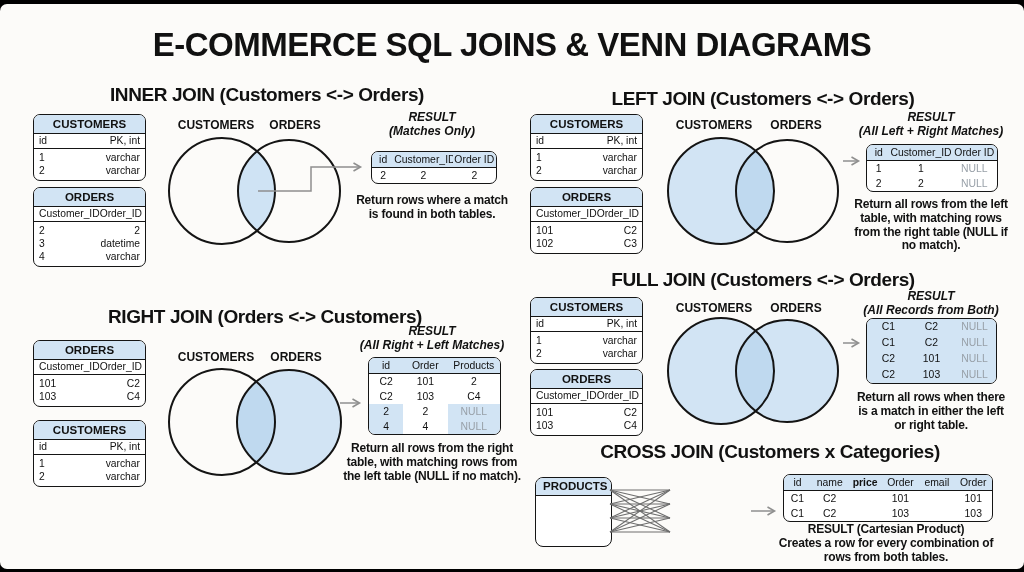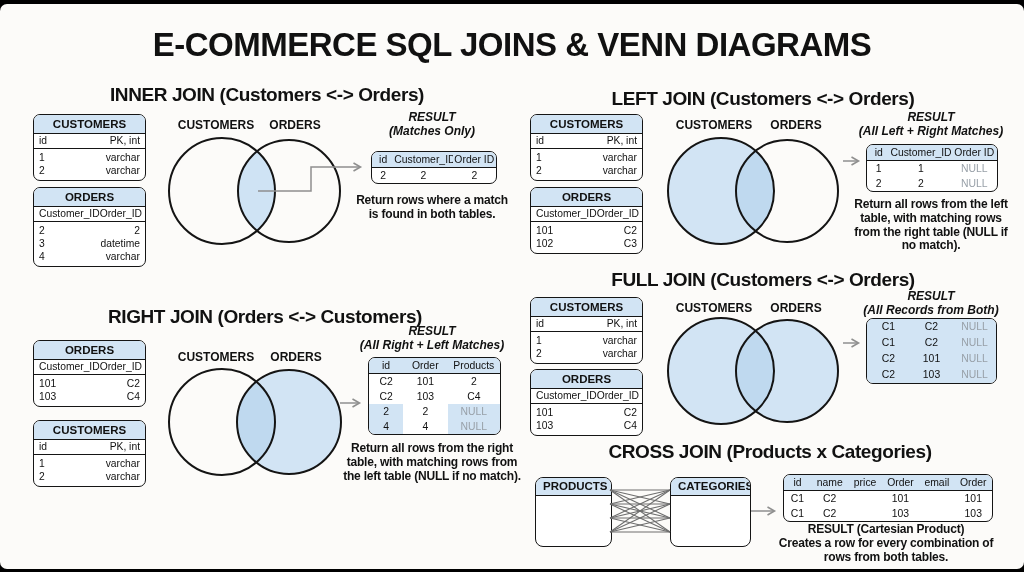--- a/index.html
+++ b/index.html
@@ -26,21 +26,21 @@
   .r-title{position:absolute;transform:translateX(-50%);font-weight:bold;font-size:12px;white-space:nowrap;line-height:1.1;font-style:italic;}
   .caption{position:absolute;text-align:center;font-weight:bold;font-size:12px;line-height:1.15;letter-spacing:-0.2px;}
   .rtable{position:absolute;border:1.6px solid #151515;border-radius:7px;background:#fff;overflow:hidden;
       font-size:10.4px;text-align:center;}
   .rt-head{display:flex;background:#d2e4f4;border-bottom:1.6px solid #151515;line-height:15px;}
   .rt-row{display:flex;line-height:15px;}
   .rt-row.tall{line-height:16px;}
   .rt-head span,.rt-row span{flex:1;overflow:hidden;}
   .w3a{flex:0 0 18% !important;} .w3b{flex:0 0 47% !important;} .w3c{flex:0 0 35% !important;}
   .x3a{flex:0 0 26% !important;} .x3b{flex:0 0 34% !important;} .x3c{flex:0 0 40% !important;}
-  .c60{flex:0 0 13% !important;} .c61{flex:0 0 18% !important;} .c62{flex:0 0 16% !important;}
+  .c60{flex:0 0 13% !important;} .c61{flex:0 0 18% !important;} .c62{flex:0 0 16% !important;font-weight:bold;}
   .c63{flex:0 0 18% !important;} .c64{flex:0 0 17% !important;} .c65{flex:0 0 18% !important;}
   .hl{background:#d2e4f4;}
   .nul{color:#98a0a8;}
   
   .box{position:absolute;border:1.8px solid #151515;border-radius:8px;background:#fff;overflow:hidden;}
   .box-h{background:#d2e4f4;border-bottom:1.8px solid #151515;font-weight:bold;font-size:11.5px;
       padding:1.5px 0 1.5px 7px;line-height:1.2;}
   .overlay{position:absolute;left:0;top:0;pointer-events:none;}
 </style>
 </head>
@@ -348,28 +348,26 @@
       <span class="hl">C2</span>
       <span class="hl">101</span>
       <span class="hl nul">NULL</span>
     </div>
     <div class="rt-row tall">
       <span class="hl">C2</span>
       <span class="hl">103</span>
       <span class="hl nul">NULL</span>
     </div>
   </div>
-
-  <div class="sec-h" style="left:570px;top:441px;width:400px">CROSS JOIN (Products x Categories)</div>
+  <div class="caption" style="left:851px;top:391px;width:160px">Return all rows when there is a match in either the left or right table.</div>
+
+  <div class="sec-h" style="left:570px;top:441px;width:400px">CROSS JOIN (Customers x Categories)</div>
 
   <div class="box" style="left:535px;top:477px;width:75px;height:68px">
     <div class="box-h">PRODUCTS</div>
-  </div>
-  <div class="box" style="left:670px;top:477px;width:79px;height:68px">
-    <div class="box-h">CATEGORIES</div>
   </div>
 
   <div class="rtable" style="left:783px;top:474px;width:208px">
     <div class="rt-head">
       <span class="c60">id</span>
       <span class="c61">name</span>
       <span class="c62">price</span>
       <span class="c63">Order</span>
       <span class="c64">email</span>
       <span class="c65">Order</span>

